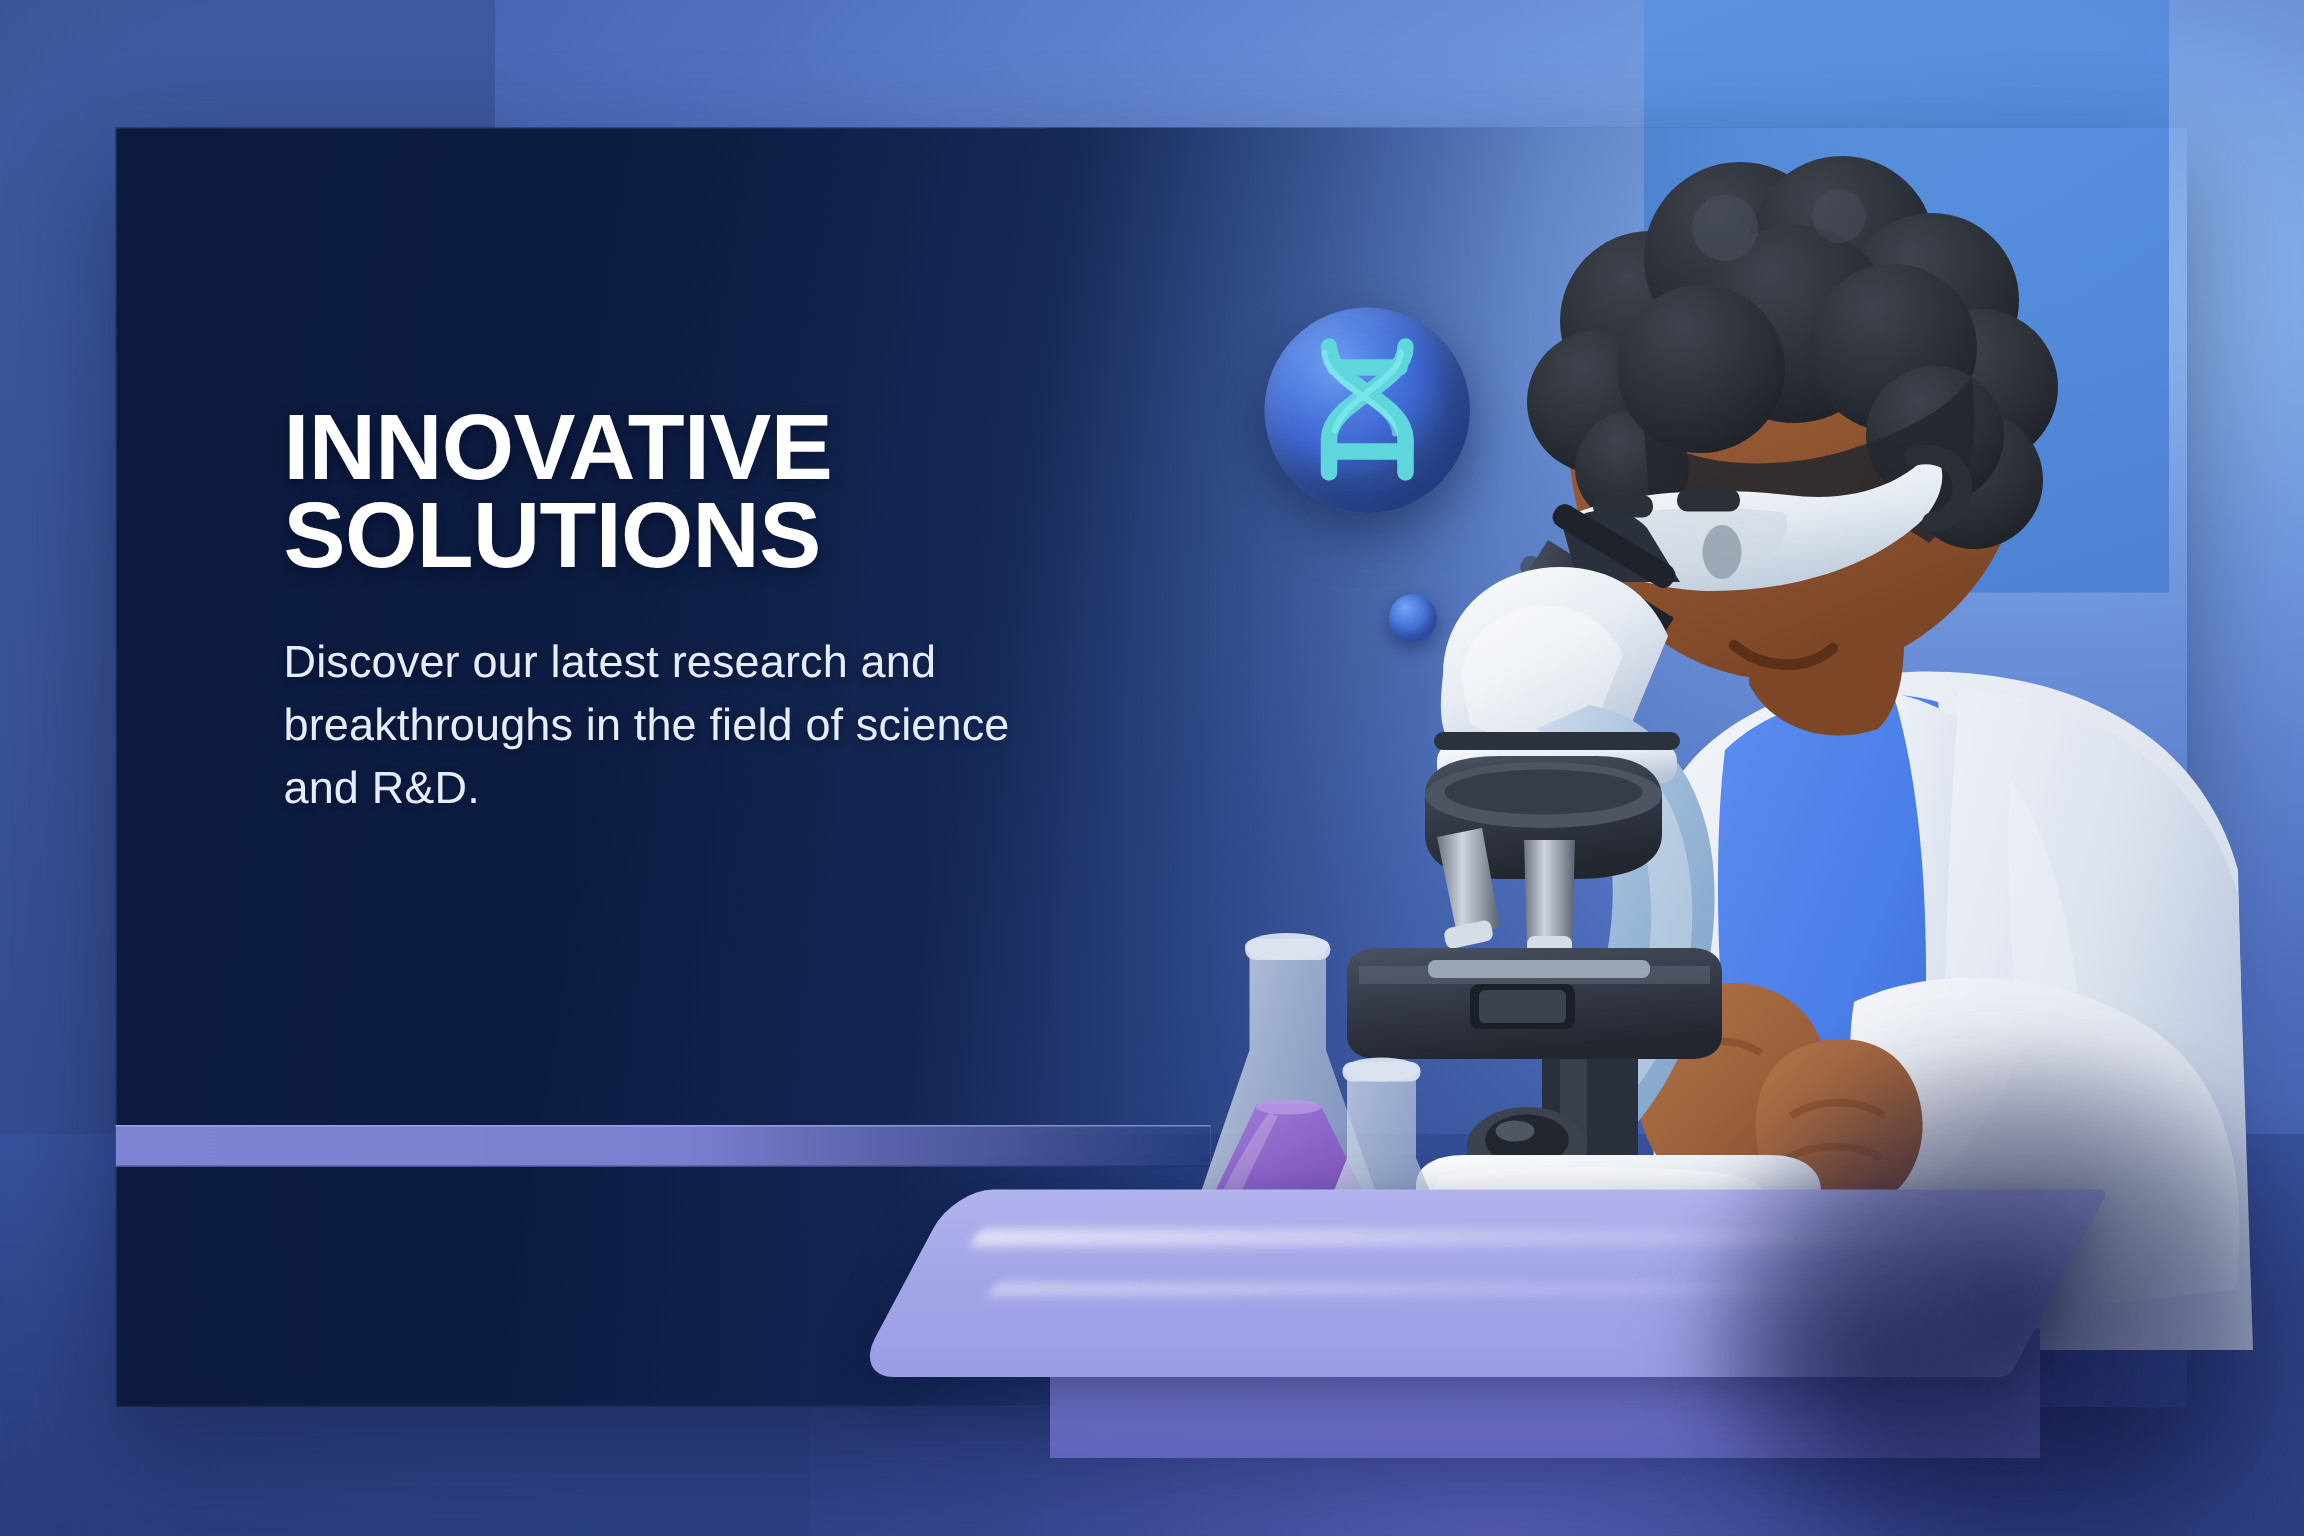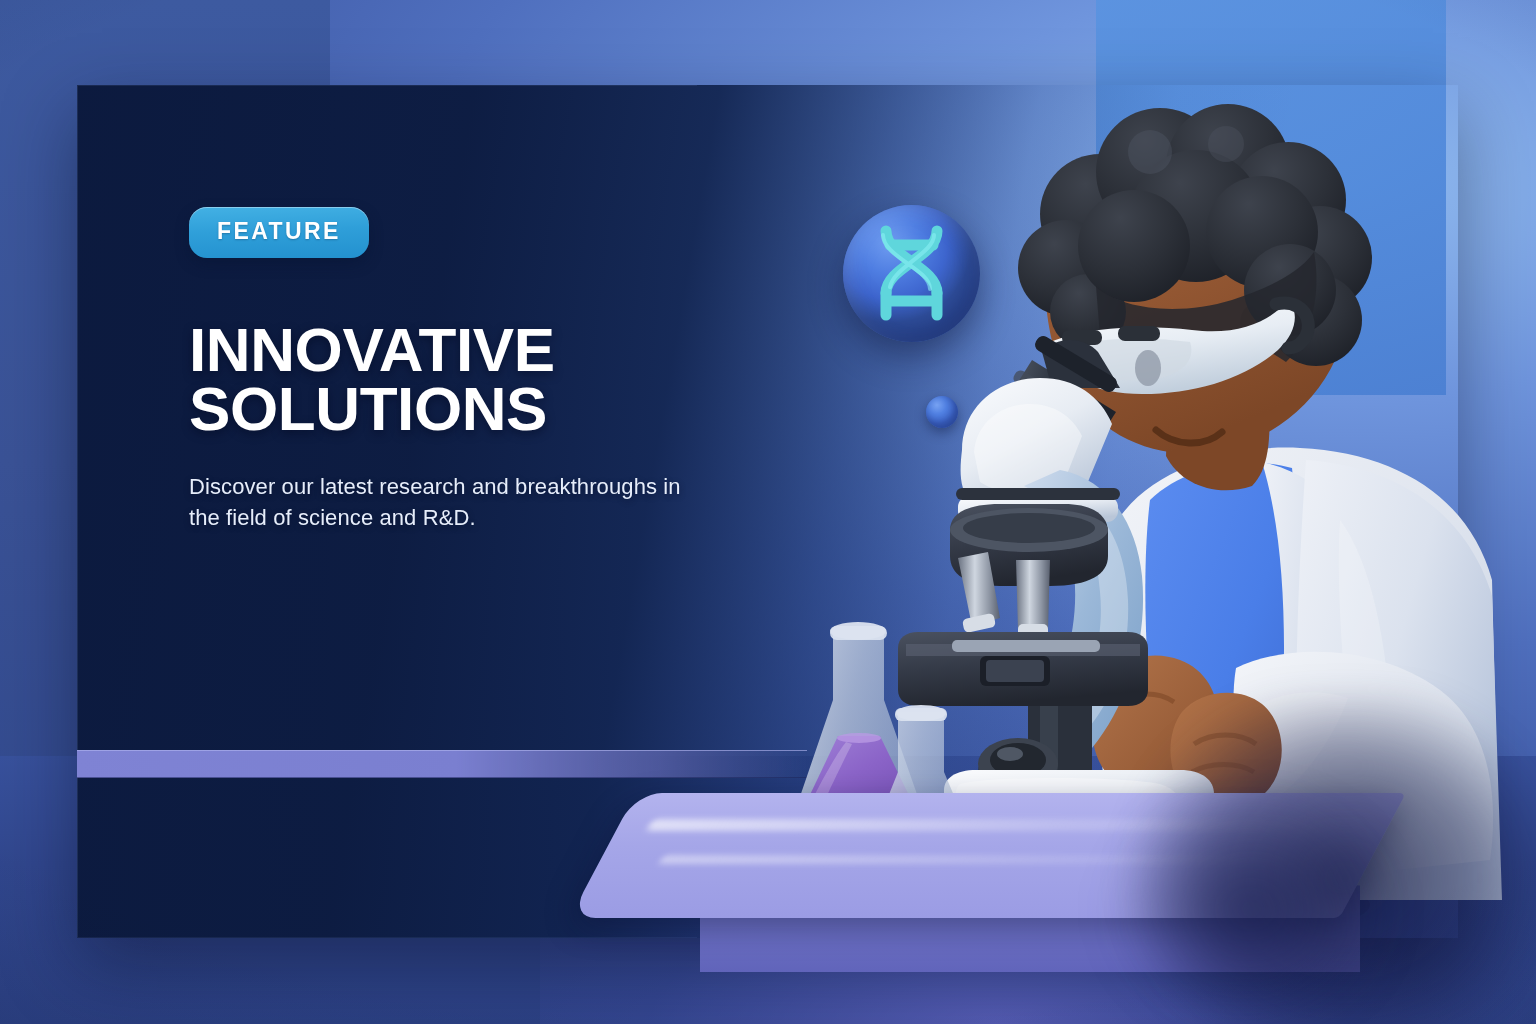--- a/index.html
+++ b/index.html
@@ -83,21 +83,21 @@
 
   .headline{
     margin:62px 0 0 0;color:#ffffff;
     font-size:62px;font-weight:700;line-height:.955;letter-spacing:-.4px;
     text-shadow:0 3px 10px rgba(4,10,32,.55);
     white-space:pre-line;
   }
 
   .subcopy{
     margin:34px 0 0 0;color:#e6edfa;
-    font-size:22px;font-weight:400;line-height:1.40;letter-spacing:.1px;
+    font-size:30px;font-weight:400;line-height:1.40;letter-spacing:.1px;
     text-shadow:0 2px 6px rgba(4,10,32,.45);
     max-width:500px;
   }
 
   
   .divider{
     position:absolute;left:77px;top:750px;width:730px;height:28px;
     background:linear-gradient(90deg,#7f83d4 0%,#7a7fd0 52%,rgba(118,122,204,.55) 80%,rgba(118,122,204,0) 100%);
     border-top:1px solid rgba(178,182,240,.62);
     border-bottom:1px solid rgba(30,38,92,.55);
@@ -418,19 +418,18 @@
       </g>
     </svg>
   </div>
   <div class="dna-dot"></div>
 
   <div class="bg-shadow-blob"></div>
   <div class="bg-shadow-blob2"></div>
   <div class="bg-vignette"></div>
 
   <div class="content">
-    <div class="badge">FEATURE</div>
     <h1 class="headline">INNOVATIVE
 SOLUTIONS</h1>
     <p class="subcopy">Discover our latest research and breakthroughs in the field of science and R&amp;D.</p>
   </div>
 
 </div>
 
 </body></html>

